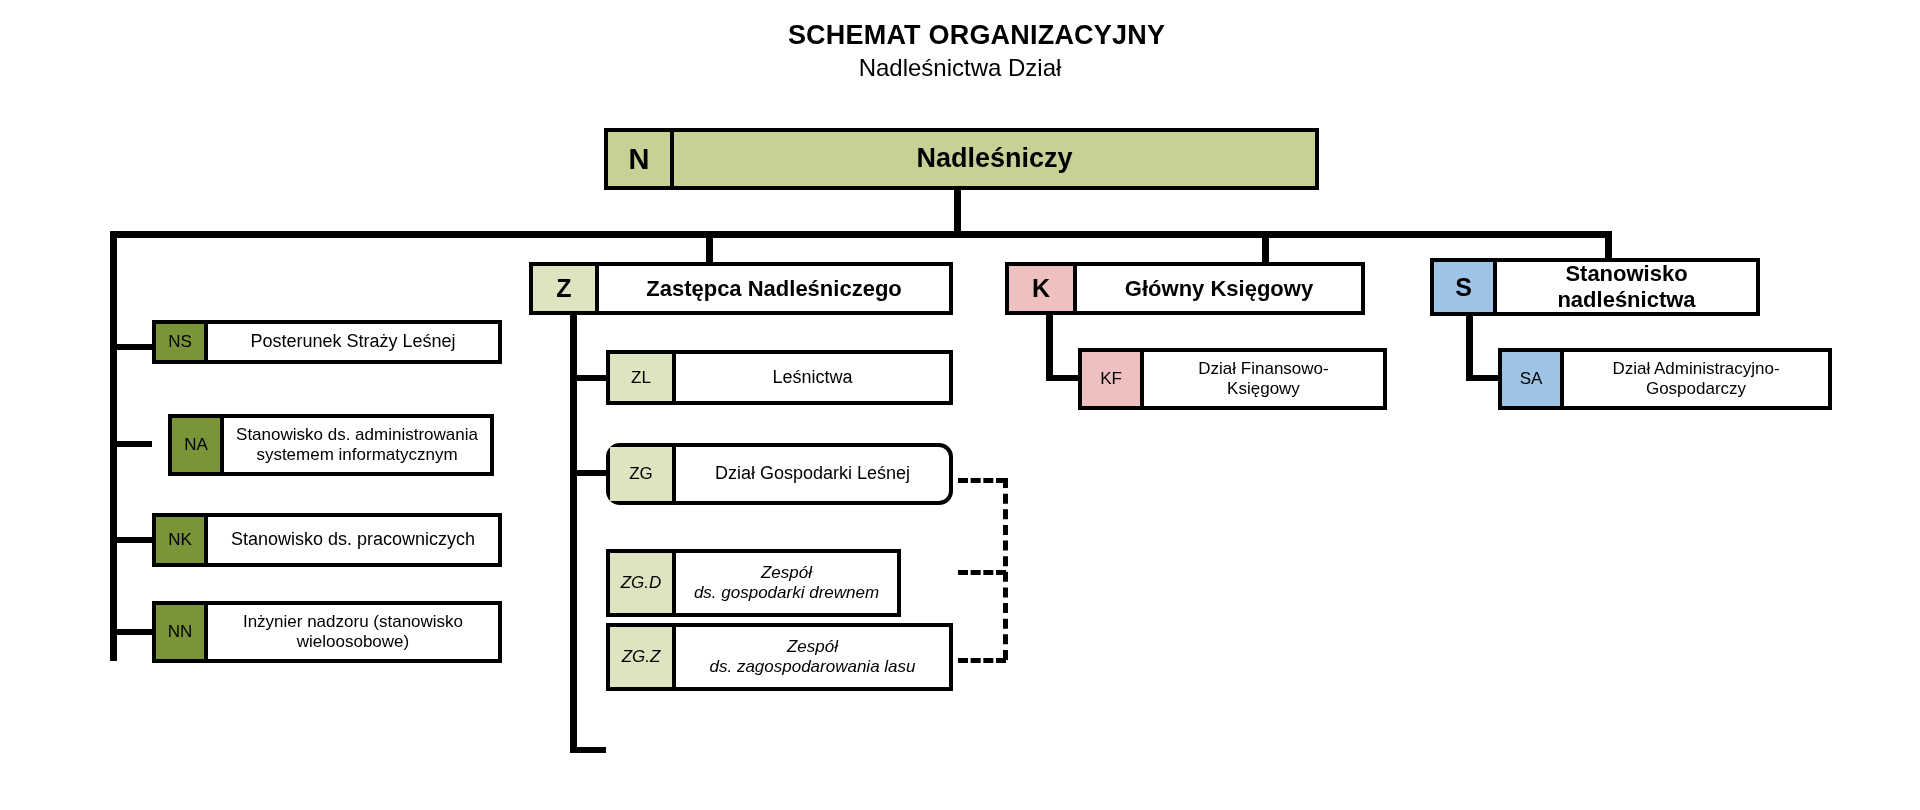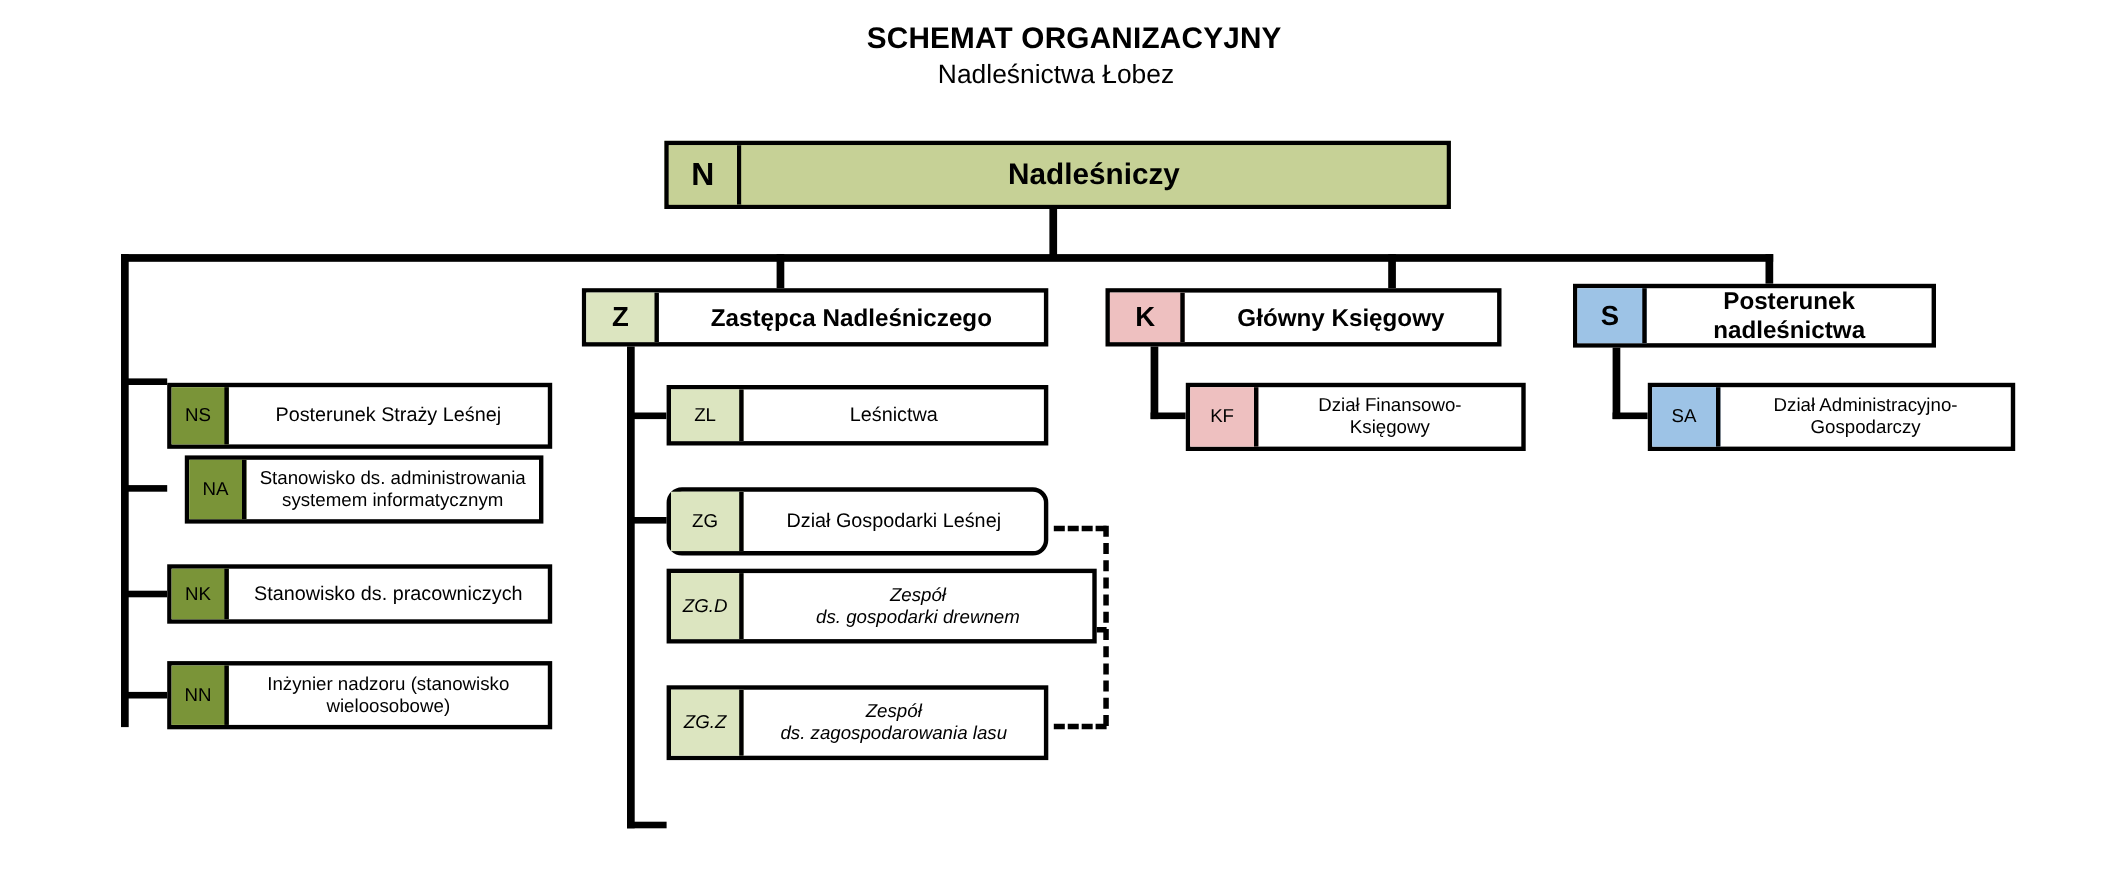--- a/index.html
+++ b/index.html
@@ -120,21 +120,21 @@
   .tag.pink        { background: #eec0c0; }
   .tag.blue        { background: #9dc3e6; }
 </style>
 </head>
 <body>
 
 <div id="stage">
 
   <div class="title-block">
     <div class="title-main">SCHEMAT ORGANIZACYJNY</div>
-    <div class="title-sub">Nadleśnictwa Łobez</div>
+    <div class="title-sub">Nadleśnictwa Dział</div>
   </div>
 
   <div class="ln" style="left:954px; top:186px; width:7px; height:50px;"></div>
 
   <div class="ln" style="left:110px; top:231px; width:1502px; height:7px;"></div>
 
   <div class="ln" style="left:706px; top:231px; width:7px; height:31px;"></div>
   <div class="ln" style="left:1262px; top:231px; width:7px; height:31px;"></div>
   <div class="ln" style="left:1605px; top:231px; width:7px; height:27px;"></div>
 
@@ -185,26 +185,26 @@
     <div class="label">
       <span>Główny Księgowy</span>
     </div>
   </div>
 
   <div class="node head" style="left:1430px; top:258px; width:330px; height:58px;">
     <div class="tag blue" style="width:63px;">
       <span>S</span>
     </div>
     <div class="label" style="flex-direction:column;">
-      <span>Posterunek</span>
+      <span>Stanowisko</span>
       <span>nadleśnictwa</span>
     </div>
   </div>
 
-  <div class="node unit strong" style="left:152px; top:320px; width:350px; height:60px;margin-top:28px;">
+  <div class="node unit strong" style="left:152px; top:320px; width:350px; height:44px;">
     <div class="tag green-dark" style="width:52px;">
       <span>NS</span>
     </div>
     <div class="label">
       <span>Posterunek Straży Leśnej</span>
     </div>
   </div>
 
   <div class="node unit" style="left:168px; top:414px; width:326px; height:62px;">
     <div class="tag green-dark" style="width:52px;">
@@ -246,21 +246,21 @@
 
   <div class="node unit strong" style="left:606px; top:443px; width:347px; height:62px;border-radius:14px;">
     <div class="tag green-light" style="width:66px;">
       <span>ZG</span>
     </div>
     <div class="label">
       <span>Dział Gospodarki Leśnej</span>
     </div>
   </div>
 
-  <div class="node unit italic" style="left:606px; top:517px; width:391px; height:68px;">
+  <div class="node unit italic" style="left:606px; top:549px; width:295px; height:68px;">
     <div class="tag green-light" style="width:66px;">
       <span>ZG.D</span>
     </div>
     <div class="label" style="flex-direction:column;">
       <span>Zespół</span>
       <span>ds. gospodarki drewnem</span>
     </div>
   </div>
 
   <div class="node unit italic" style="left:606px; top:623px; width:347px; height:68px;">

